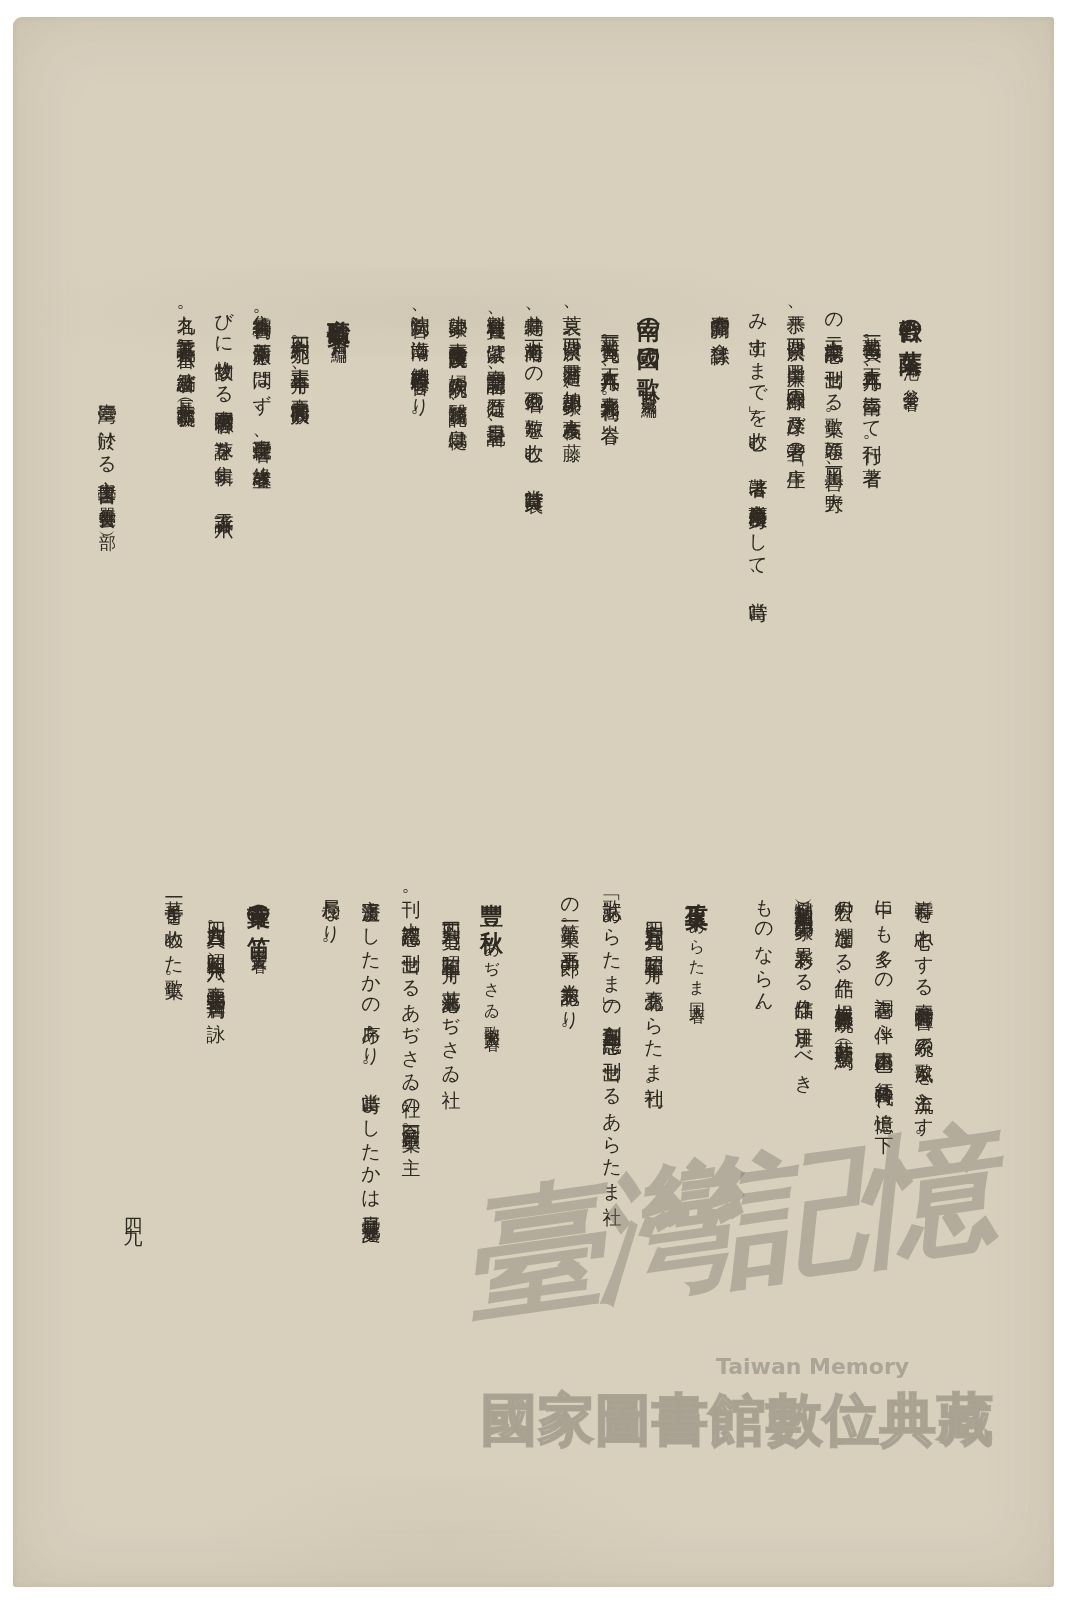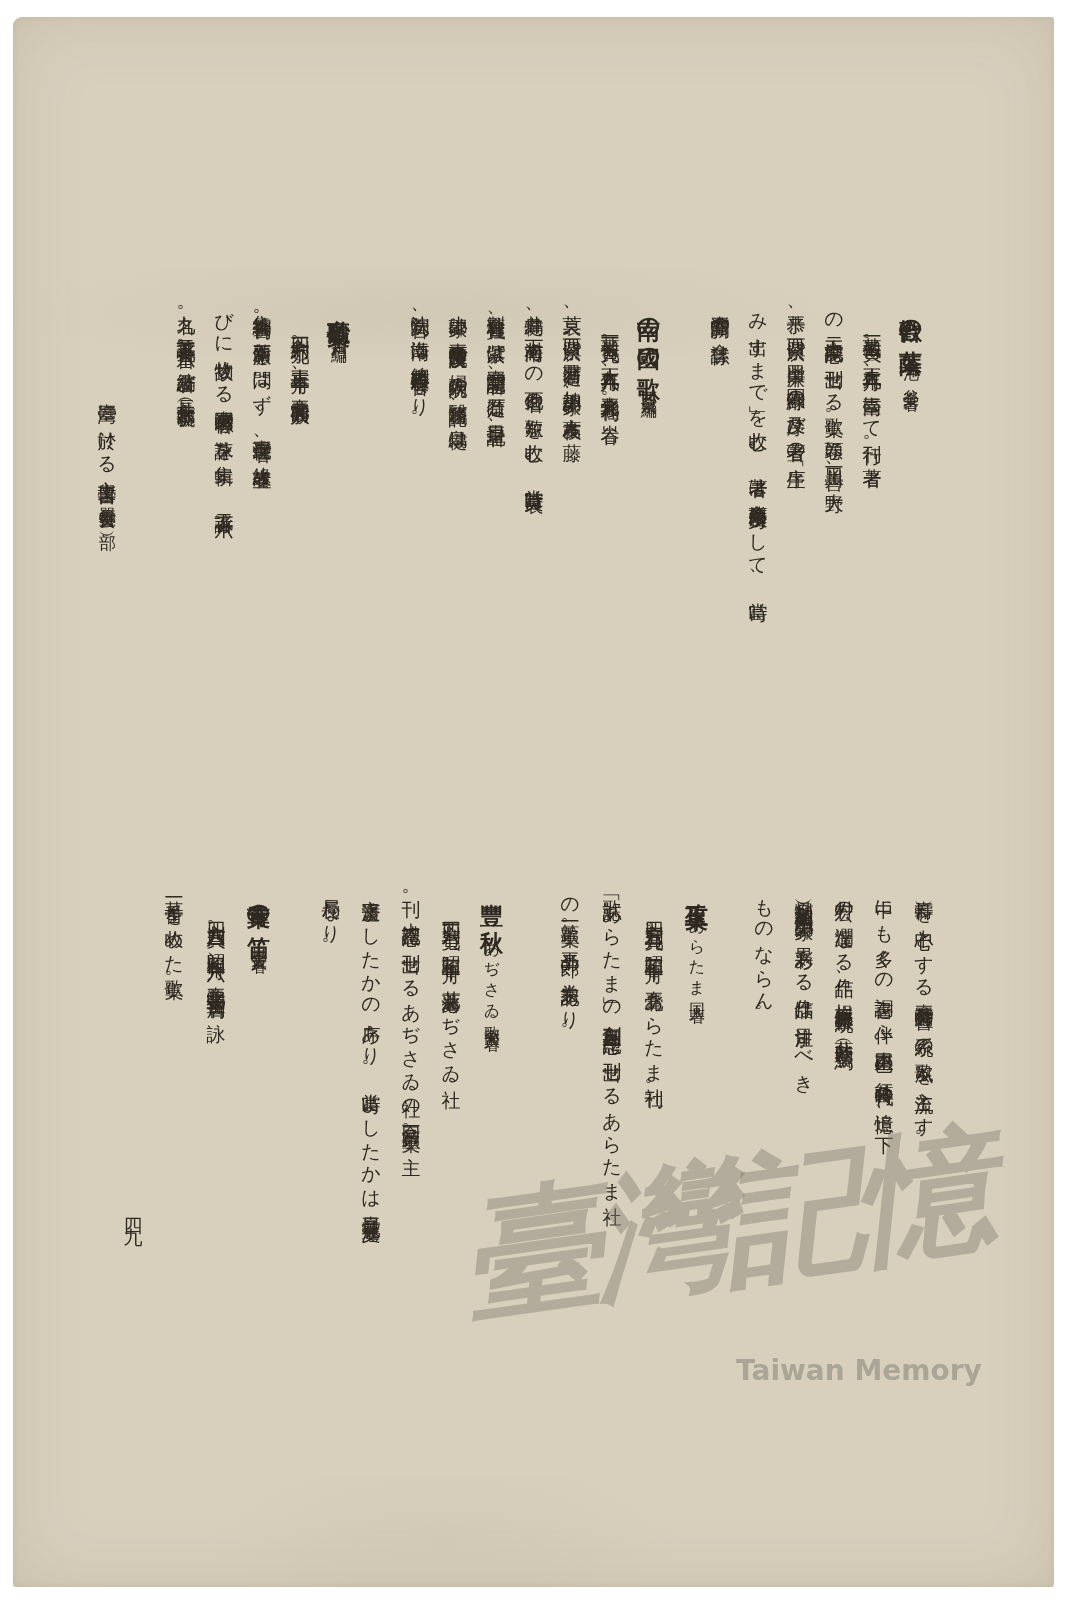--- a/index.html
+++ b/index.html
@@ -49,22 +49,22 @@
   .wm-callig{
     left:447px;top:1112px;width:580px;
     font-size:138px;font-weight:bold;font-style:italic;
     letter-spacing:-6px;
     color:rgba(128,122,110,.42);
     transform:rotate(-8deg);
     white-space:nowrap;
     font-family:"DejaVu Serif","Liberation Serif",serif;
   }
   .wm-latin{
-    left:723px;top:1337px;
-    font-size:28px;font-weight:bold;
+    left:703px;top:1337px;
+    font-size:22px;font-weight:bold;
     color:rgba(158,152,140,.78);
     font-family:"DejaVu Sans","Liberation Sans",sans-serif;
     white-space:nowrap;
   }
   .wm-caption{
     left:468px;top:1366px;
     font-size:56px;font-weight:bold;letter-spacing:1px;
     color:rgba(165,158,145,.28);
     -webkit-text-stroke:2px rgba(158,151,138,.75);
     white-space:nowrap;
@@ -138,14 +138,15 @@
       <p class="col ind">四六判八四頁。昭和四年六月、臺北文明堂書店刊。詠</p>
       <p class="col">草一千首を收めた歌集。</p>
     </section>
 
     <section class="vblock" style="top:1186px;left:100px;width:34px;height:90px;">
       <p class="folio">四九</p>
     </section>
 
     <div class="wm wm-callig">臺灣記憶</div>
     <div class="wm wm-latin">Taiwan Memory</div>
+    <div class="wm wm-caption">國家圖書館數位典藏</div>
   </div>
 </div>
 
 </body></html>

